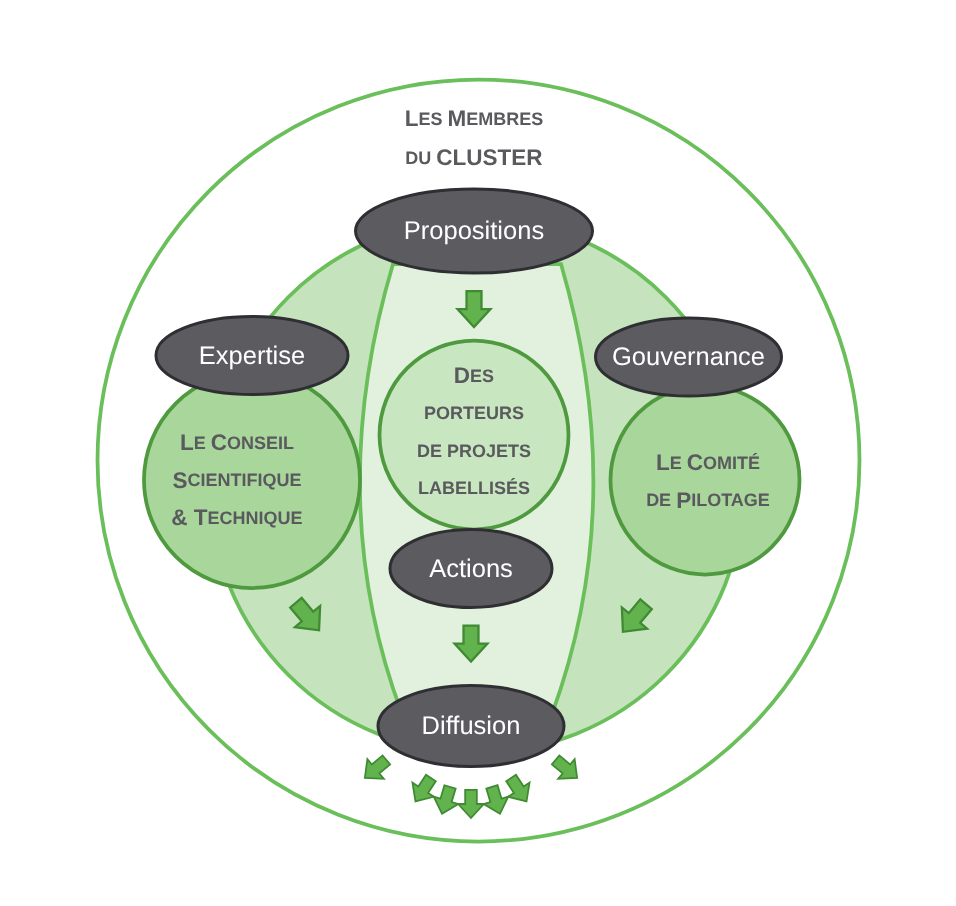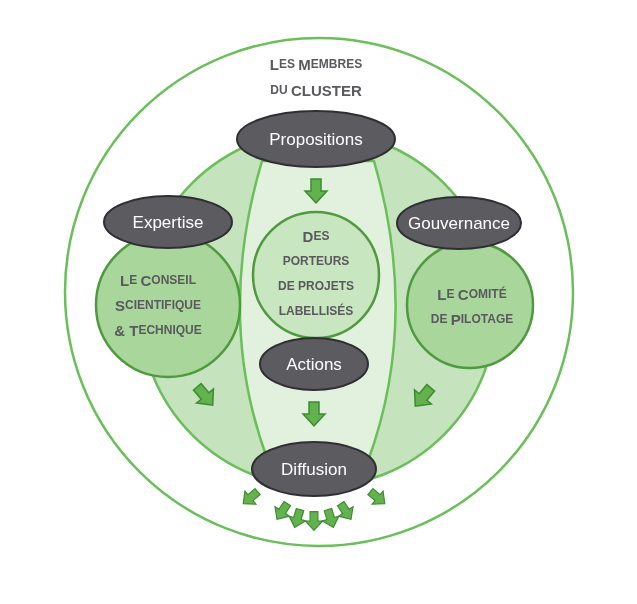--- a/index.html
+++ b/index.html
@@ -1,17 +1,17 @@
 <!DOCTYPE html>
 <html><head>
   <meta charset="utf-8">
   <style>
     html, body { margin: 0; padding: 0; background: #ffffff; }
     body { width: 637px; height: 604px; position: relative; overflow: hidden; }
-    #stage { position: absolute; left: 0; top: 1px; width: 637px; height: 556px; }
+    #stage { position: absolute; left: 0; top: 16px; width: 637px; height: 556px; }
     svg text { font-family: "Liberation Sans", "DejaVu Sans", sans-serif; }
     .pill-label { fill: #ffffff; font-size: 17px; text-anchor: middle; dominant-baseline: central; }
     .group-title { fill: #5a5a5e; font-weight: bold; text-anchor: middle; dominant-baseline: central; }
     .cap { font-size: 15px; }
     .small { font-size: 12px; }
   </style>
 </head>
 <body>
 
 <div id="stage">

